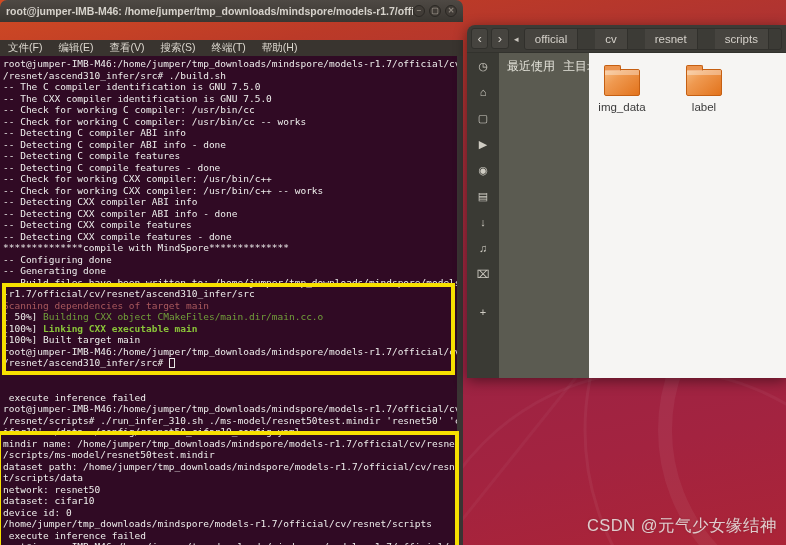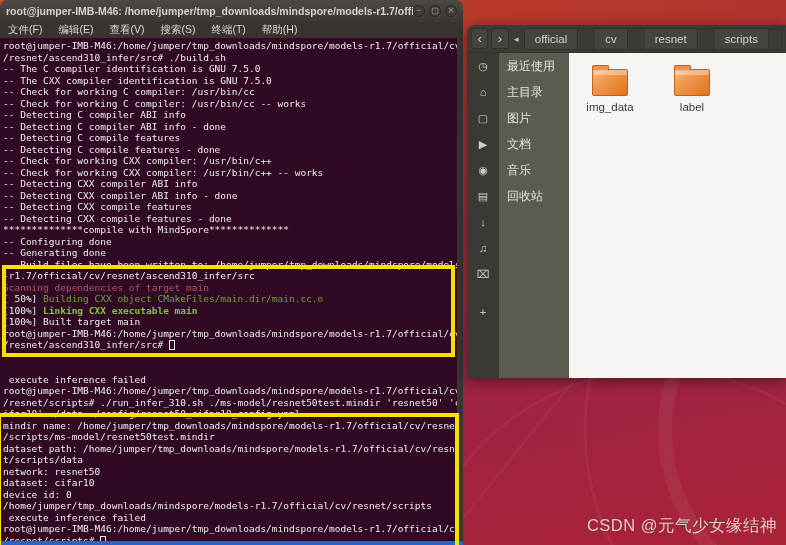--- a/index.html
+++ b/index.html
@@ -12,21 +12,21 @@
   
   .terminal { position:absolute; left:0; top:0; width:463px; height:545px; }
   .term-titlebar { height:22px; background:linear-gradient(#4e4944,#3a3631);
                    border-radius:7px 7px 0 0; display:flex; align-items:center;
                    padding:0 6px; color:#d6d2cb; font-size:10.5px; font-weight:bold; }
   .term-title { flex:1; white-space:nowrap; overflow:hidden; }
   .term-btns { display:flex; gap:4px; }
   .term-btn { width:12px; height:12px; border-radius:50%; background:#413c37; border:1px solid #2b2824;
               color:#8d867d; font-size:8px; line-height:10px; text-align:center; cursor:pointer; }
   .term-menubar { height:16px; background:#39342f; display:flex; align-items:center;
-                  color:#ddd9d0; font-size:10.5px; }
+                  color:#ddd9d0; font-size:10.5px;margin-top:18px; }
   .menu-item { padding:0 8px; cursor:pointer; }
   .term-body { position:relative; height:507px; background:#300a24; overflow:hidden; }
   .term-scroll { position:absolute; right:0; top:0; width:6px; height:100%; background:#3a3433; }
   .term-lines { position:absolute; left:3px; top:2px; width:456px;
                 font-family:"DejaVu Sans Mono", monospace; font-size:9.5px; line-height:11.5px;
                 color:#eeeeec; white-space:pre; }
   .tline { height:11.5px; }
   .seg-g { color:#719f3a; }
   .seg-G { color:#8ac439; font-weight:bold; }
   .seg-r { color:#aa5a5e; }
@@ -45,27 +45,27 @@
                 padding:0 4px; border-bottom:1px solid #29282478; flex:none; }
   .nav-btn { width:25px; height:21px; background:#46443f; border:1px solid #31302c; border-radius:3px;
              color:#d2cec7; font-size:13px; line-height:19px; text-align:center; cursor:pointer; }
   .crumb-scroll { width:14px; color:#c9c5be; font-size:9px; text-align:center; cursor:pointer; }
   .crumbs { display:flex; height:22px; border:1px solid #31302c; border-radius:3px; overflow:hidden;gap:17px; }
   .crumb { padding:0 10px; background:#46443f; color:#d5d1ca; font-size:11.5px; line-height:20px;
            border-right:1px solid #31302c; cursor:pointer; white-space:nowrap; }
   .crumb.active { background:#2e2d29; color:#ffffff; font-weight:bold; }
   .fm-content { flex:1; display:flex; }
   .fm-gutter { width:32px; background:#3a3a34; display:flex; flex-direction:column; }
-  .fm-labels { width:70px; background:#5b5b51; display:flex; flex-direction:column; }
+  .fm-labels { width:90px; background:#5b5b51; display:flex; }
   .side-row { height:26px; display:flex; align-items:center; cursor:pointer; }
   .side-row.sep { margin-top:12px; }
   .side-icon { width:32px; height:26px; color:#cfccc3; font-size:11px; display:flex;
                align-items:center; justify-content:center; }
   .side-label { color:#e4e3da; font-size:12px; padding-left:8px; line-height:26px; white-space:nowrap; }
-  .fm-main { flex:1; background:#f6f5f3; padding:10px 12px; display:flex; gap:24px; align-items:flex-start; }
+  .fm-main { flex:1; background:#f6f5f3; padding:10px 4px; display:flex; gap:24px; align-items:flex-start; }
   .file-item { display:flex; flex-direction:column; align-items:center; width:58px; cursor:pointer; }
   .folder-icon { position:relative; width:36px; height:27px; margin-top:6px;
                  background:linear-gradient(140deg,#f6bb80 0%,#ef9950 35%,#e2731c 100%);
                  border-radius:2px; border:1px solid #c55f12; }
   .folder-icon::before { content:""; position:absolute; left:-1px; top:-5px; width:15px; height:5px;
                  background:#ec9ién4f; background:#ec944f; border:1px solid #c55f12; border-bottom:none;
                  border-radius:2px 2px 0 0; }
   .folder-icon::after { content:""; position:absolute; left:0; top:0; width:100%; height:5px;
                  background:rgba(255,255,255,.35); }
   .file-name { margin-top:5px; font-size:11.5px; color:#3b3b3b; }

